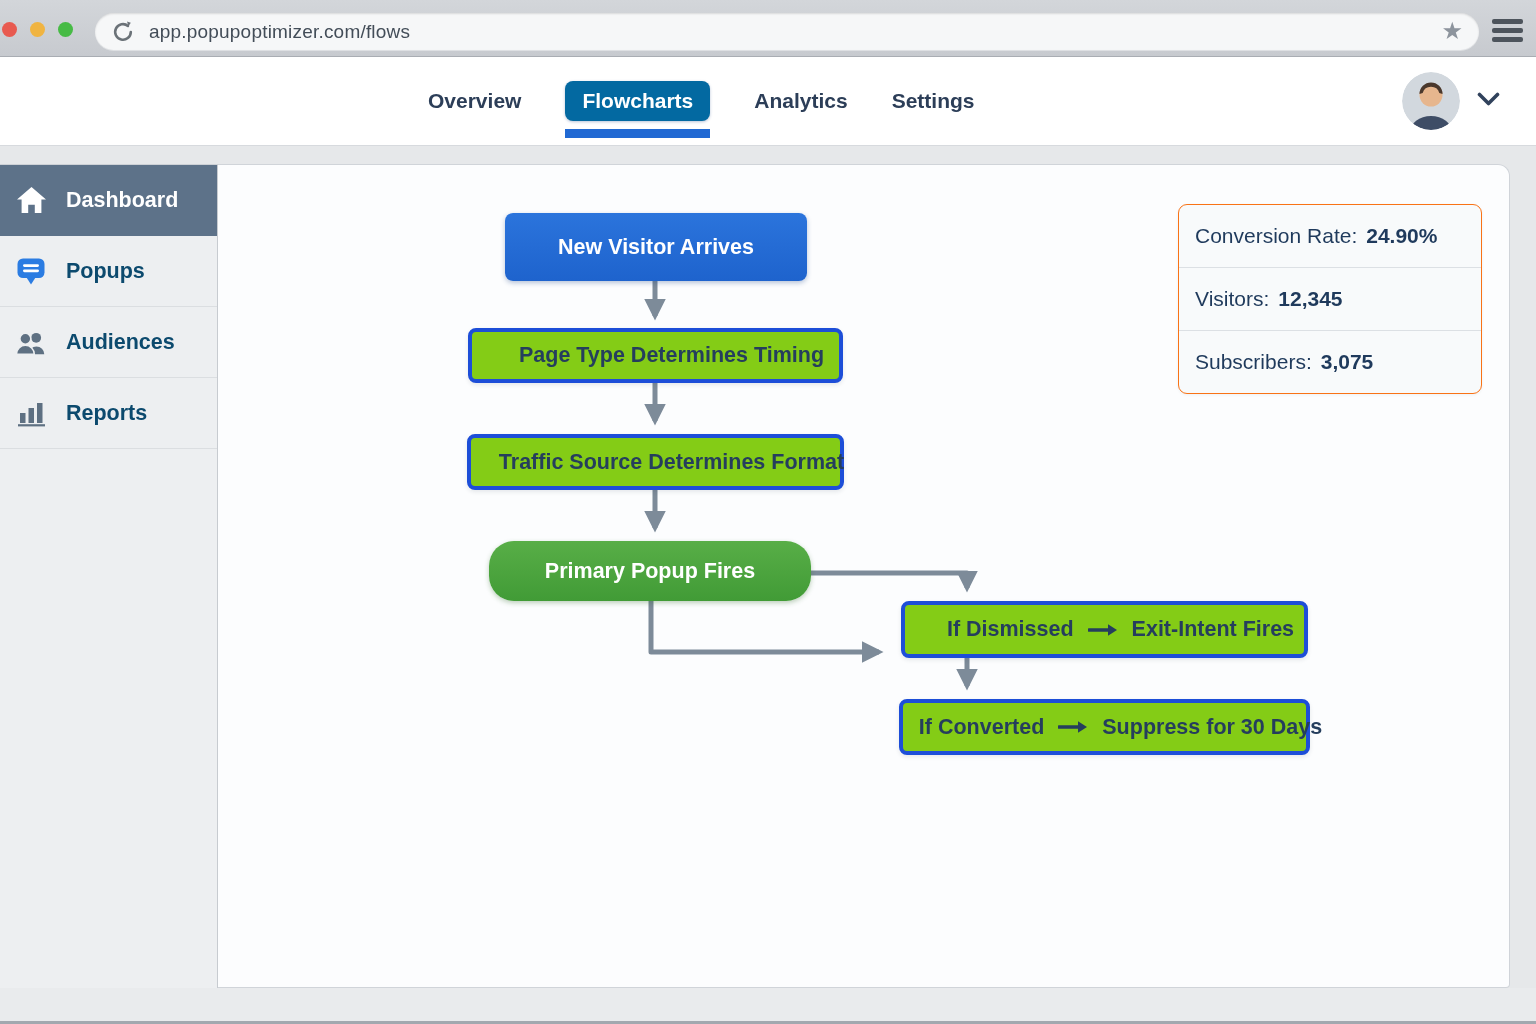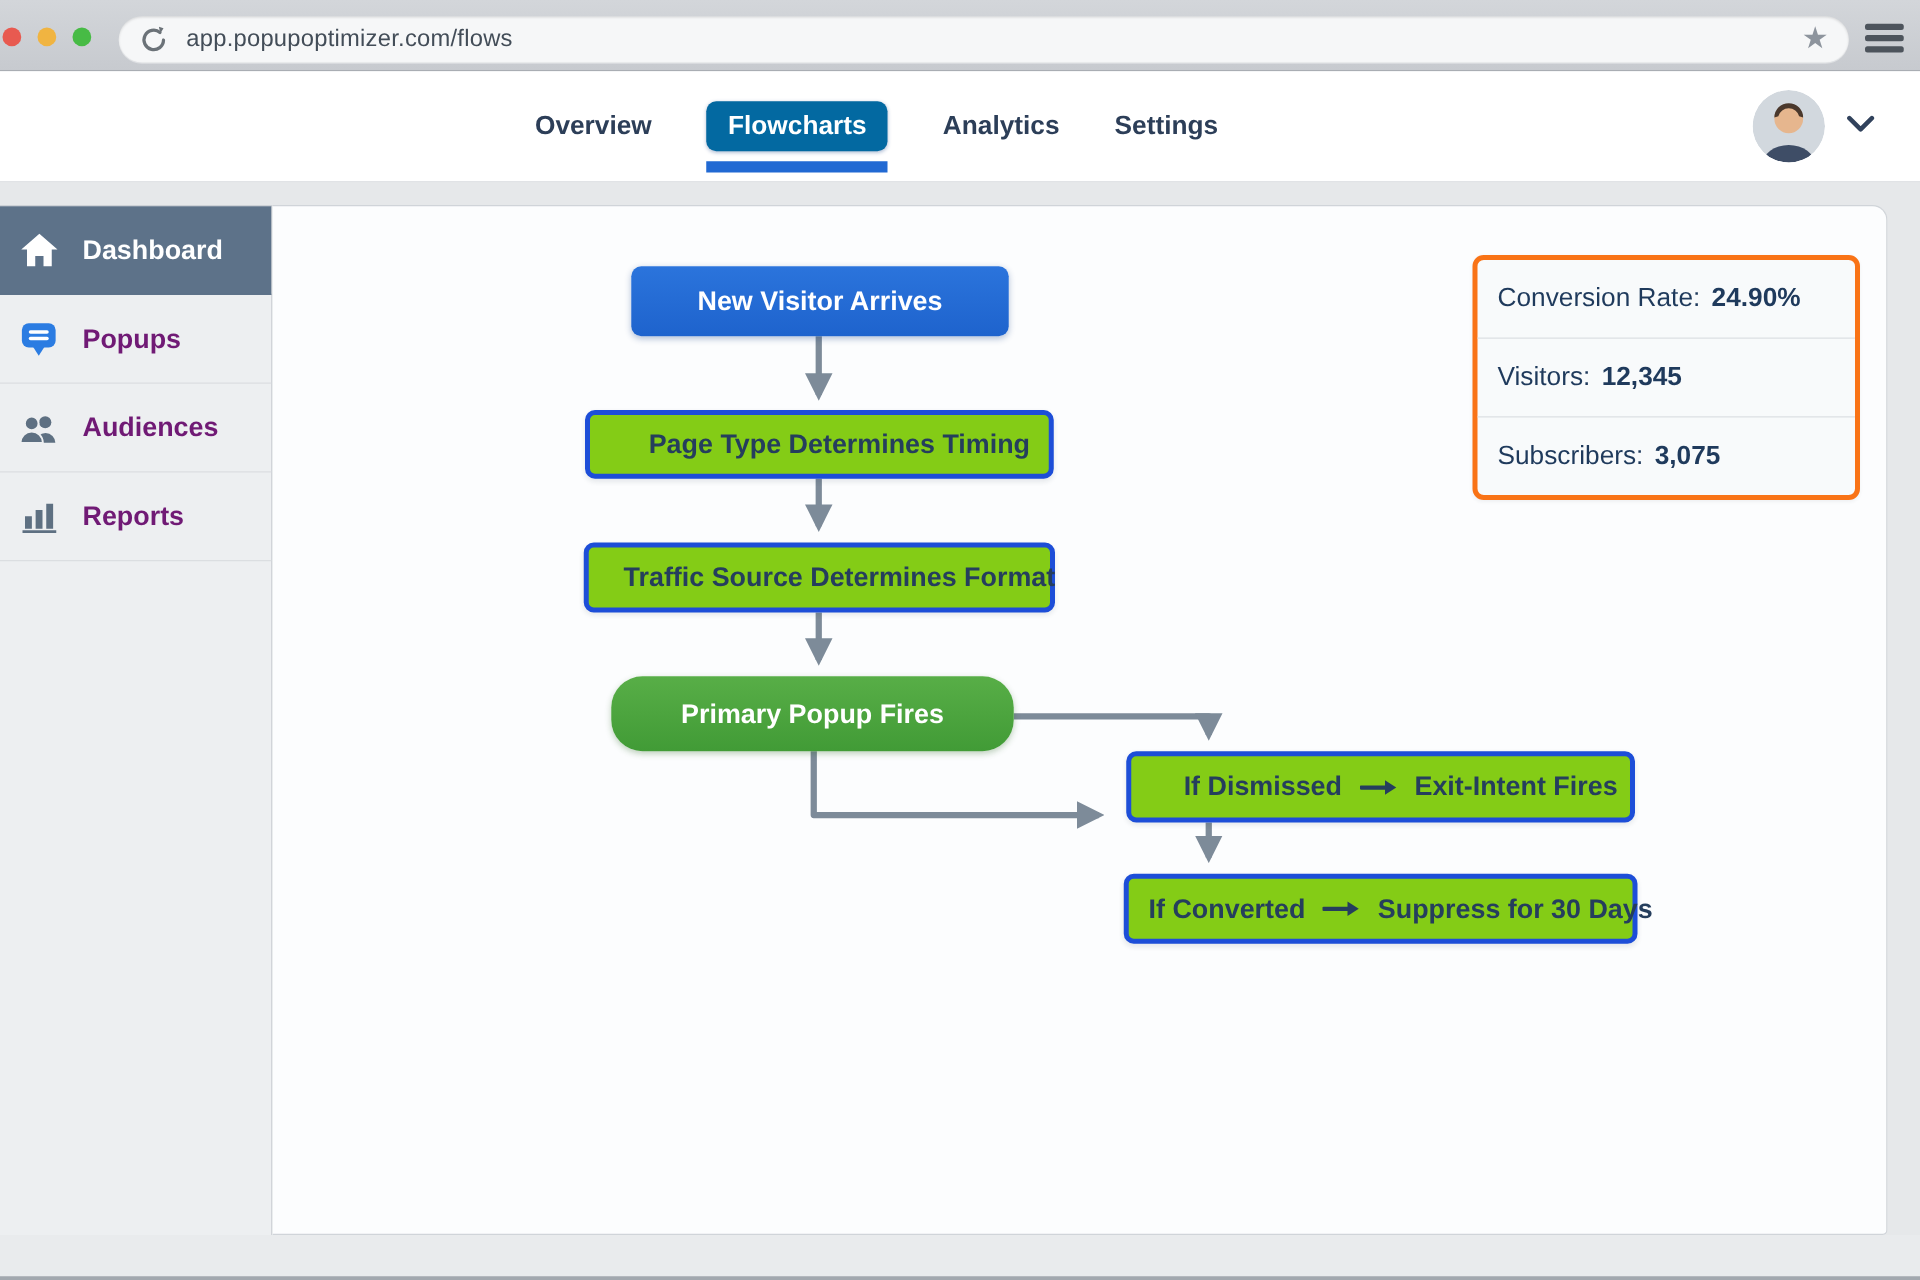--- a/index.html
+++ b/index.html
@@ -43,21 +43,21 @@
   }
   .account{position:absolute;right:36px;top:0;height:100%;display:flex;align-items:center;gap:17px;}
   .avatar{width:58px;height:58px;border-radius:50%;overflow:hidden;display:block;}
   
   .sidebar{
     position:absolute;left:0;top:164px;width:218px;height:824px;
     background:#edeff1;border-right:1px solid #c7cbd0;border-top:1px solid #cdd1d6;box-sizing:border-box;
   }
   .side-item{
     height:70px;display:flex;align-items:center;gap:19px;padding-left:15px;
-    border-bottom:1px solid #dbdee1;font-size:21.5px;font-weight:600;color:#701a75;cursor:pointer;
+    border-bottom:1px solid #dbdee1;font-size:21.5px;font-weight:600;color:#0c4a6e;cursor:pointer;
   }
   .side-item .ico{width:32px;display:flex;justify-content:center;}
   .side-item.active{background:#5d7289;color:#ffffff;border-bottom-color:#5d7289;}
   
   .panel{
     position:absolute;left:218px;top:164px;width:1292px;height:824px;
     background:#fcfdfe;border:1px solid #d0d4d9;border-left:none;box-sizing:border-box;
     border-radius:0 12px 4px 0;
   }
   .flow-svg{position:absolute;left:0;top:0;pointer-events:none;}
@@ -76,21 +76,21 @@
   }
   .node.green{
     background:linear-gradient(#58ae47,#419b36);color:#fff;
     box-shadow:0 2px 5px rgba(40,100,30,.30);
     border-radius:25px;
   }
   .node .cond-arrow{display:flex;margin:0 2px;}
   
   .stats{
     position:absolute;left:960px;top:39px;width:302px;
-    background:#f8fafb;border:4px solid #f97316;border-radius:9px;
+    background:#f8fafb;border:1px solid #f97316;border-radius:9px;
     box-shadow:0 1px 3px rgba(30,45,70,.06);
   }
   .stat-row{
     height:62px;display:flex;align-items:center;padding-left:16px;gap:9px;
     border-bottom:1px solid #dcе0e4;
     border-bottom:1px solid #dce0e4;
     font-size:21px;color:#1f3a5c;
   }
   .stat-row:last-child{border-bottom:none;}
   .stat-value{font-weight:700;}
@@ -212,21 +212,21 @@
     <g stroke="#7d8b99" stroke-width="5" fill="none" stroke-linejoin="round">
       <path d="M437,104 L437,151" marker-end="url(#ah)"></path>
       <path d="M437,218 L437,256" marker-end="url(#ah)"></path>
       <path d="M437,325 L437,363" marker-end="url(#ah)"></path>
       <path d="M593,408 L749,408 L749,423" marker-end="url(#ah)"></path>
       <path d="M433,436 L433,487 L661,487" marker-end="url(#ah)"></path>
       <path d="M749,493 L749,521" marker-end="url(#ah)"></path>
     </g>
   </svg>
 
-  <div class="node blue" style="left:287px;top:48px;width:302px;height:56px;">New Visitor Arrives</div>
+  <div class="node blue" style="left:287px;top:48px;width:302px;height:68px;">New Visitor Arrives</div>
 
   <div class="node white" style="left:250px;top:163px;width:375px;height:55px;">Page Type Determines Timing</div>
 
   <div class="node white" style="left:249px;top:269px;width:377px;height:56px;">Traffic Source Determines Format</div>
 
   <div class="node green" style="left:271px;top:376px;width:322px;height:60px;">Primary Popup Fires</div>
 
   <div class="node white" style="left:683px;top:436px;width:407px;height:57px;">
     <span>If Dismissed</span>
     <span class="cond-arrow">

